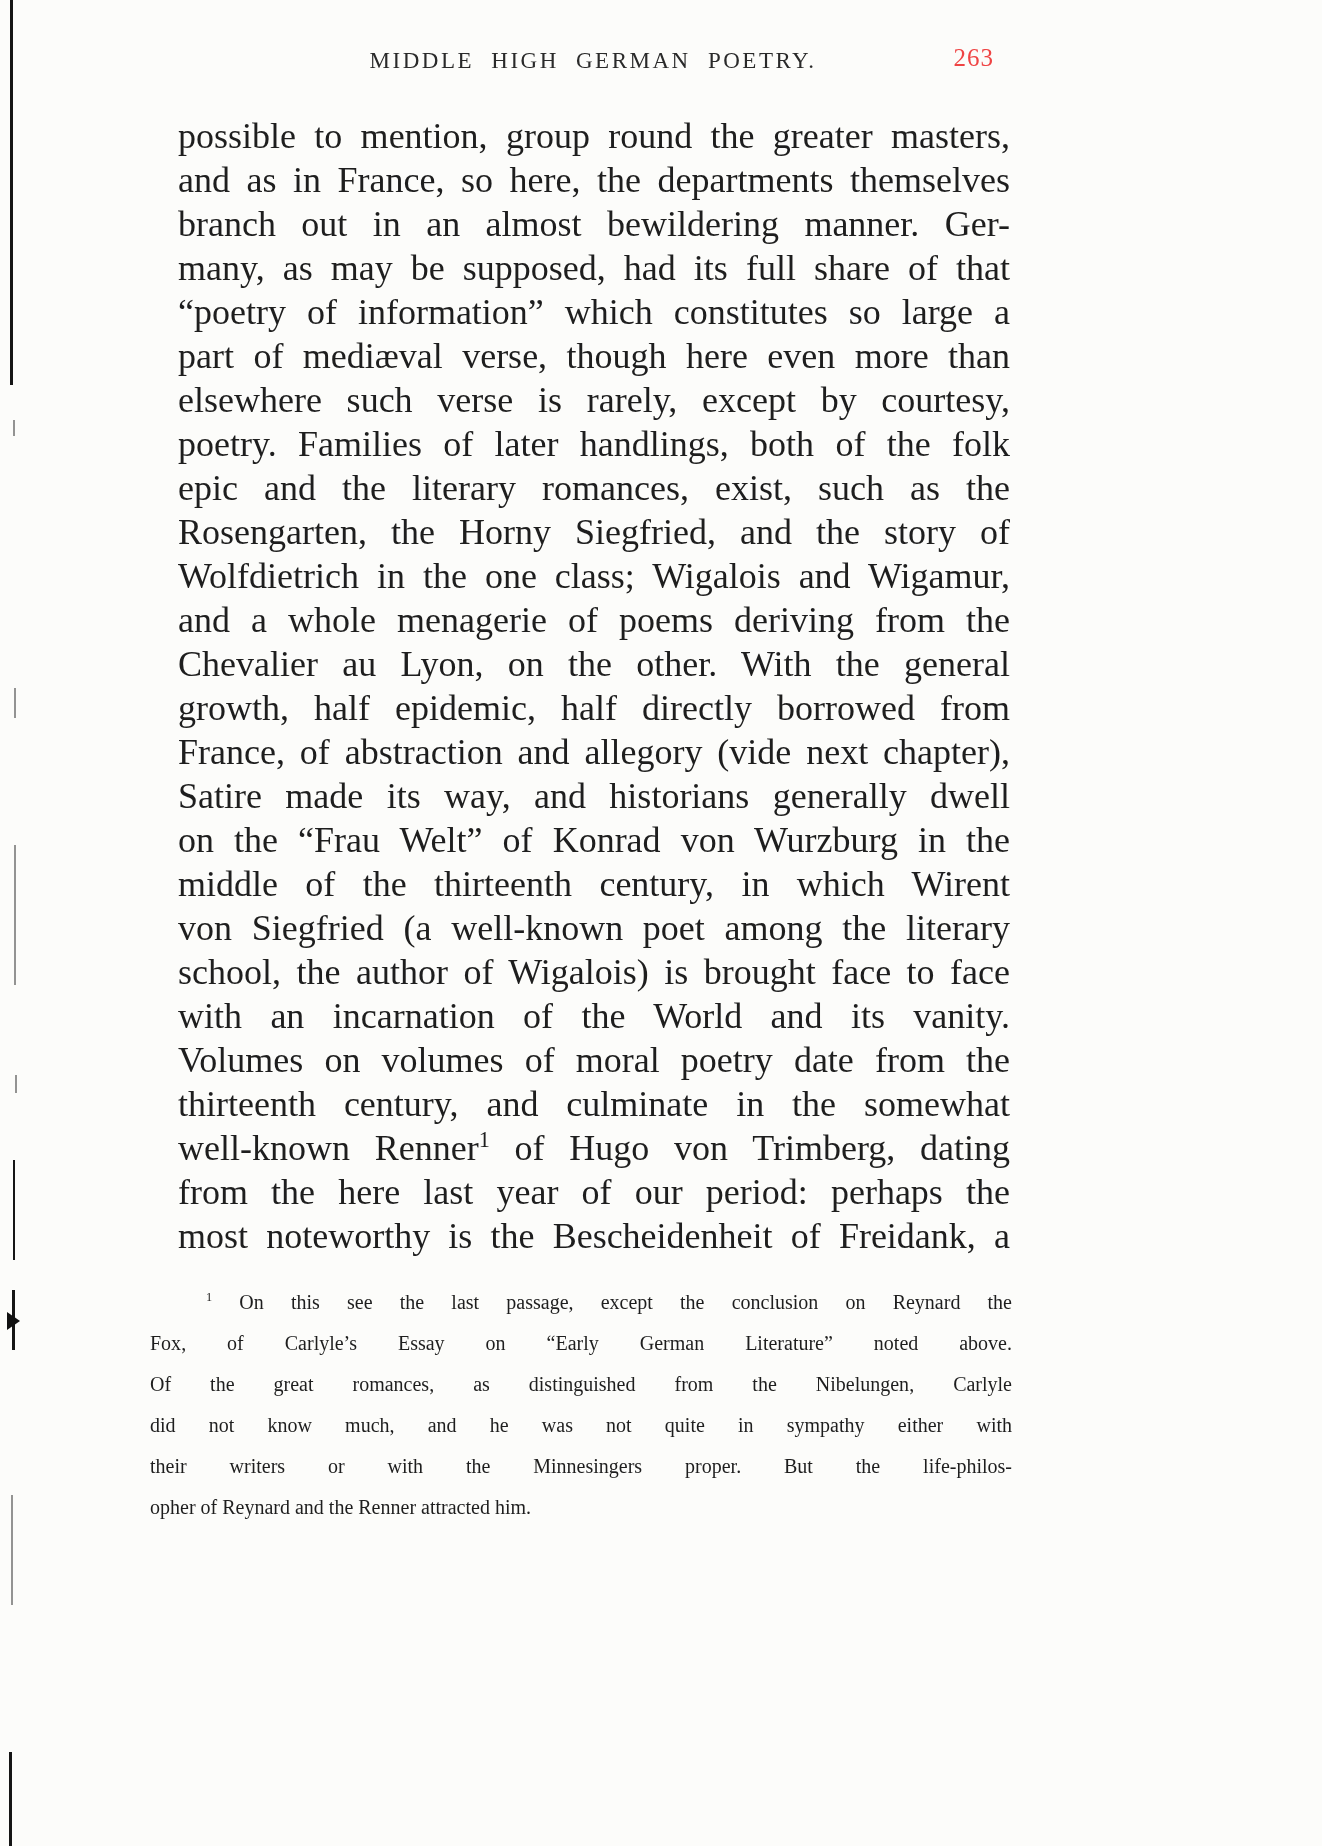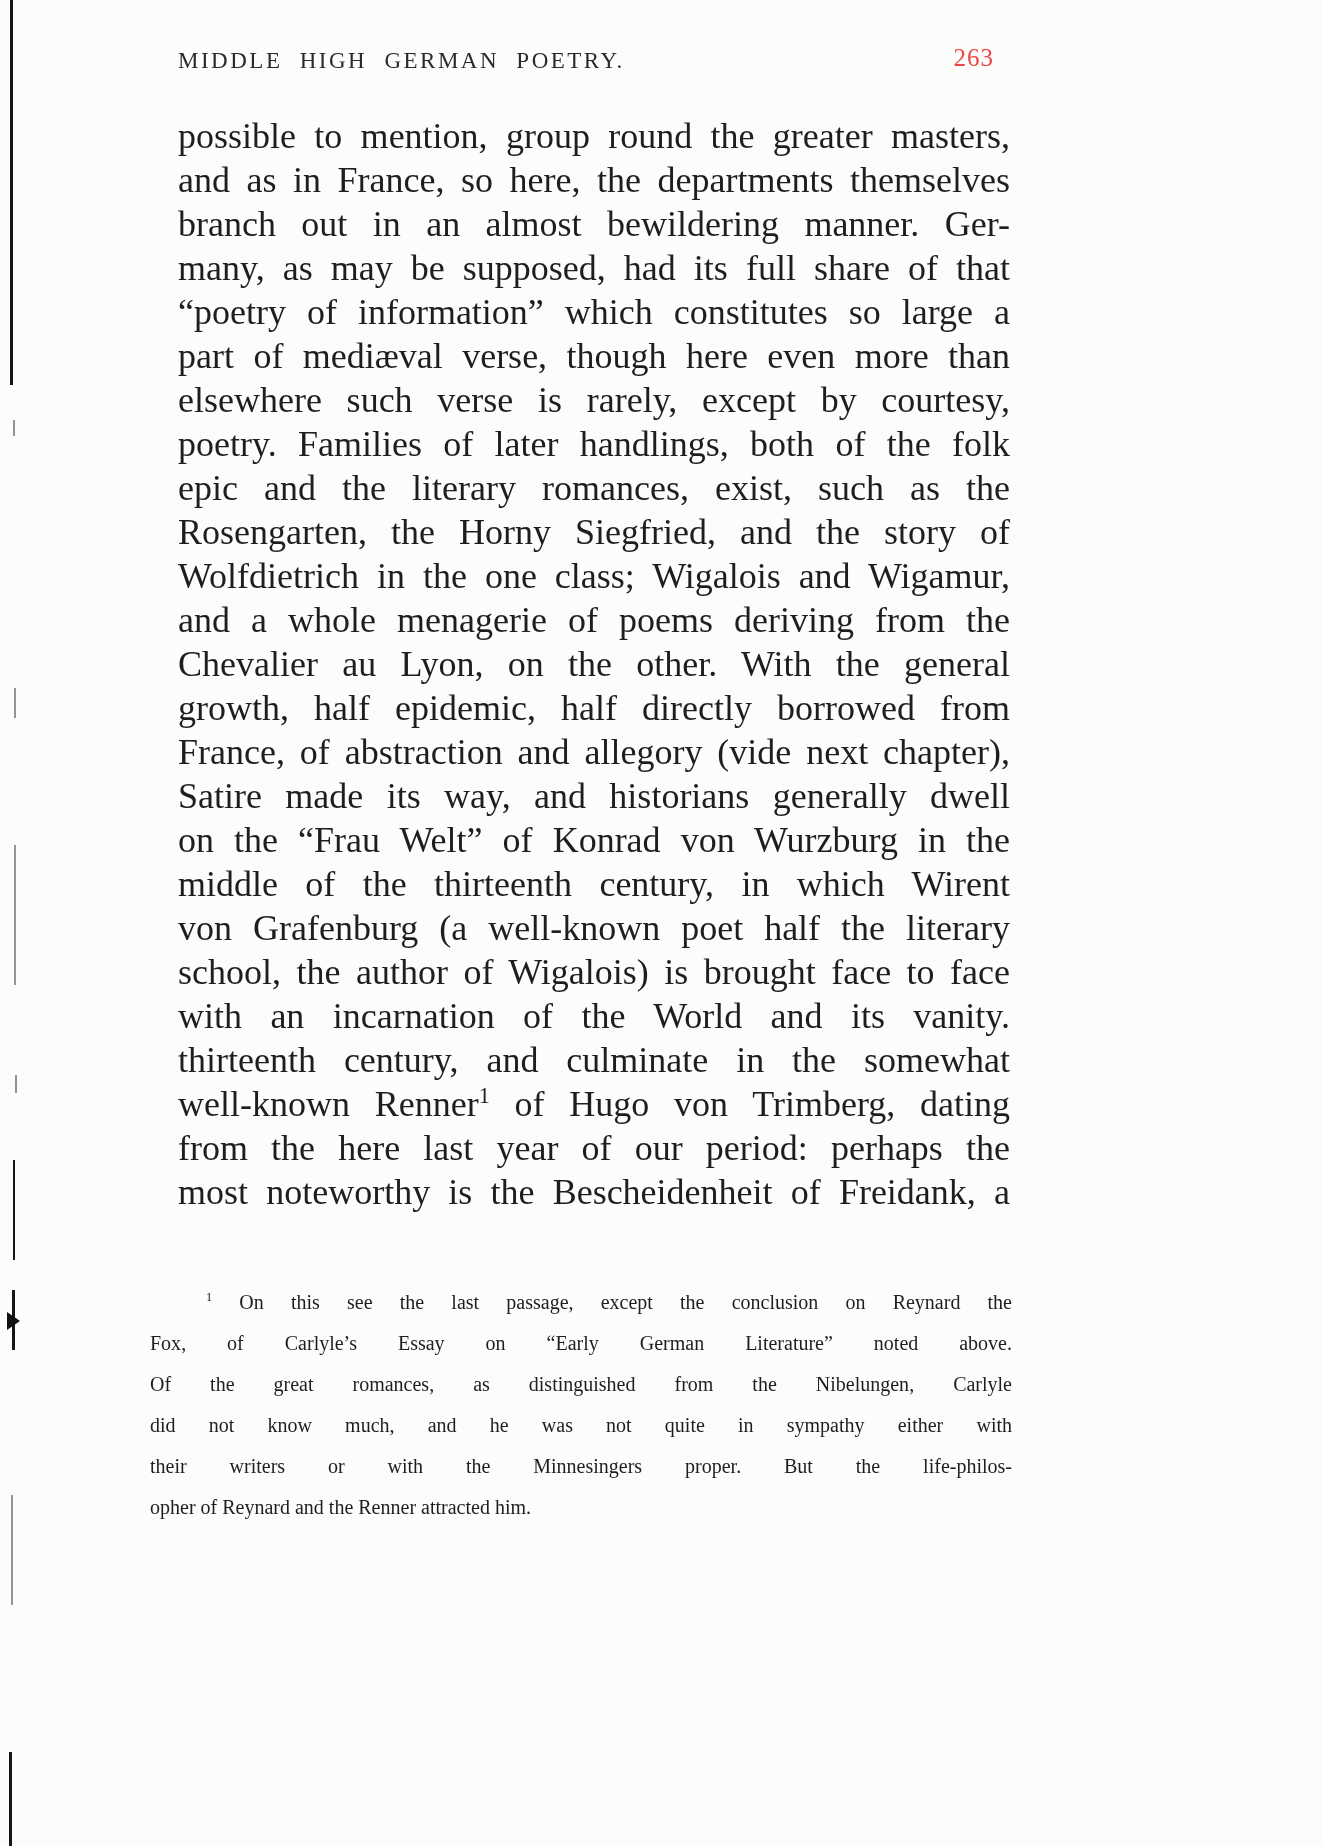--- a/index.html
+++ b/index.html
@@ -9,21 +9,21 @@
     background:#fcfcfa;
     font-family:"Liberation Serif", serif;
     color:#1e1e1e;
     overflow:hidden;
   }
   
   .header {
     position:absolute; top:48px; left:178px; width:830px; height:40px;
   }
   .header .title {
-    display:block; 
+    display:block; text-align:center;
     font-size:23px; letter-spacing:2.5px; word-spacing:9px;
     color:#2a2a2a;
   }
   .header .pagenum {
     position:absolute; right:14px; top:-4px;
     font-size:25px; letter-spacing:1px; color:#ef4444;
   }
   
   .body-text {
     position:absolute; top:114px; left:178px; width:832px;
@@ -75,23 +75,24 @@
       <div class="line"><span>epic and the literary romances, exist, such as the</span></div>
       <div class="line"><span class="italic">Rosengarten,</span><span> the </span><span class="italic">Horny Siegfried</span><span>, and the story of</span></div>
       <div class="line"><span>Wolfdietrich in the one class; </span><span class="italic">Wigalois</span><span> and </span><span class="italic">Wigamur</span><span>,</span></div>
       <div class="line"><span>and a whole menagerie of poems deriving from the</span></div>
       <div class="line"><span class="italic">Chevalier au Lyon</span><span>, on the other. With the general</span></div>
       <div class="line"><span>growth, half epidemic, half directly borrowed from</span></div>
       <div class="line"><span>France, of abstraction and allegory (</span><span class="italic">vide</span><span> next chapter),</span></div>
       <div class="line"><span>Satire made its way, and historians generally dwell</span></div>
       <div class="line"><span>on the “Frau Welt” of Konrad von Wurzburg in the</span></div>
       <div class="line"><span>middle of the thirteenth century, in which Wirent</span></div>
-      <div class="line"><span>von Grafenburg (a well-known poet half the literary</span></div>
+      <div class="line"><span>von Siegfried (a well-known poet among the literary</span></div>
       <div class="line"><span>school, the author of </span><span class="italic">Wigalois</span><span>) is brought face to face</span></div>
       <div class="line"><span>with an incarnation of the World and its vanity.</span></div>
+      <div class="line"><span>Volumes on volumes of moral poetry date from the</span></div>
       <div class="line"><span>thirteenth century, and culminate in the somewhat</span></div>
       <div class="line"><span>well-known </span><span class="italic">Renner</span><sup>1</sup><span> of Hugo von Trimberg, dating</span></div>
       <div class="line"><span>from the here last year of our period: perhaps the</span></div>
       <div class="line"><span>most noteworthy is the </span><span class="italic">Bescheidenheit</span><span> of Freidank, a</span></div>
     </div>
 
   <div class="footnote-text" id="footnote-text">
       <div class="line indent"><sup>1</sup><span> On this see the last passage, except the conclusion on </span><span class="italic">Reynard the</span></div>
       <div class="line"><span class="italic">Fox</span><span>, of Carlyle’s Essay on “Early German Literature” noted above.</span></div>
       <div class="line"><span>Of the great romances, as distinguished from the </span><span class="italic">Nibelungen</span><span>, Carlyle</span></div>

